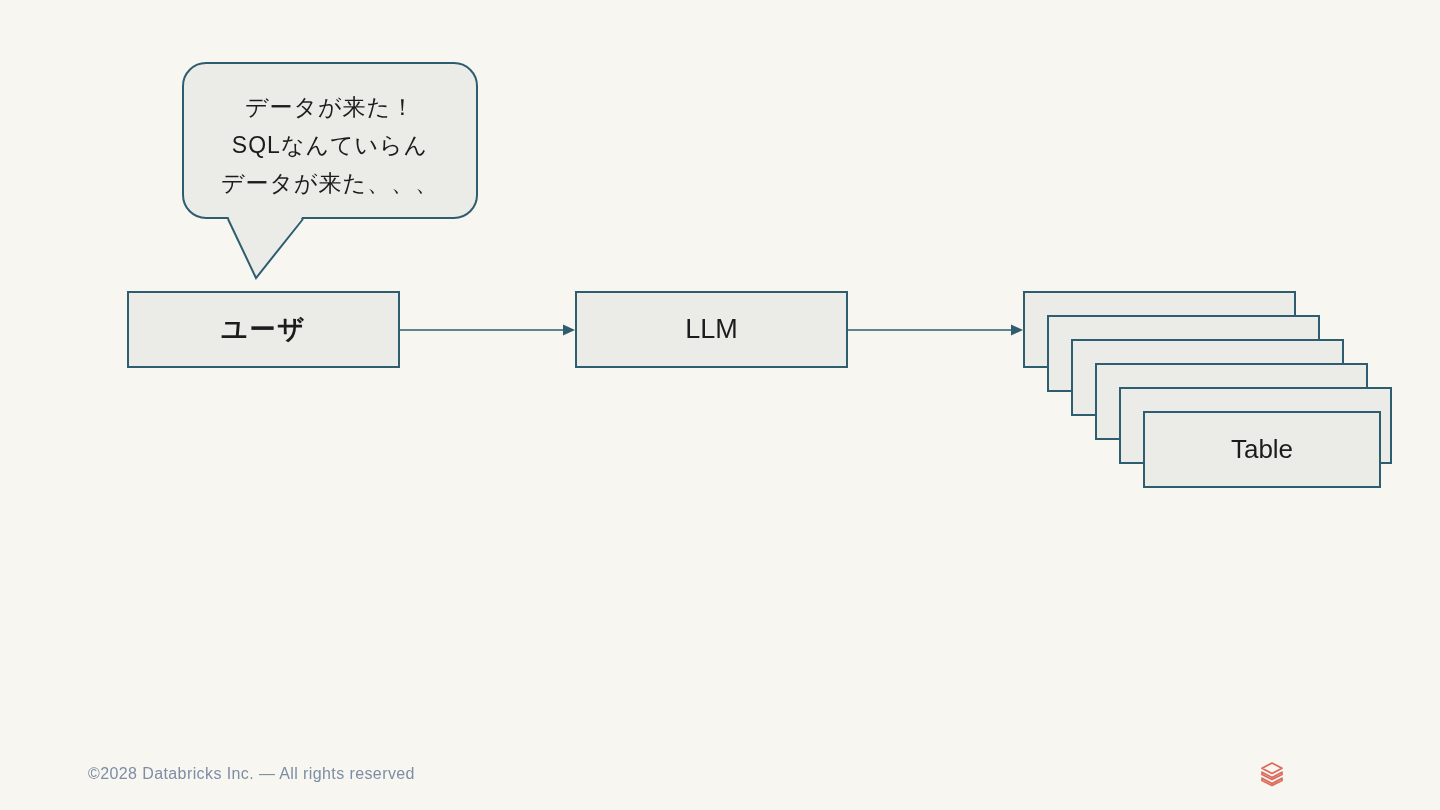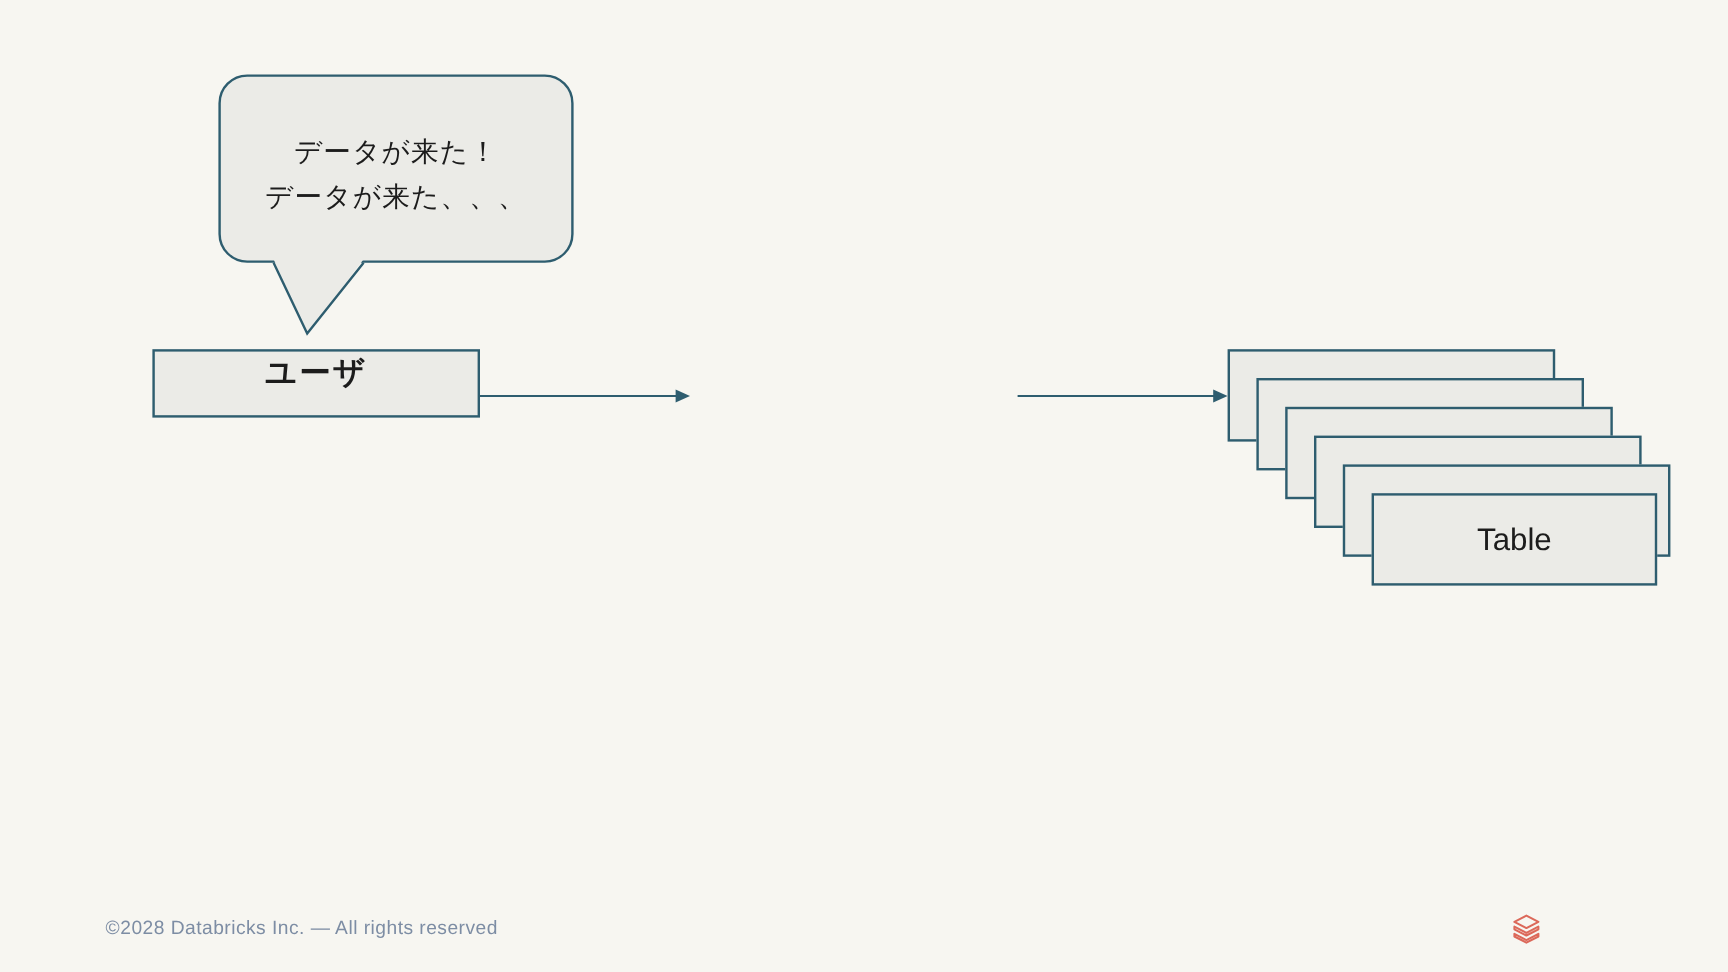--- a/index.html
+++ b/index.html
@@ -36,24 +36,24 @@
     text-align:center;letter-spacing:1px;white-space:nowrap;
   }
   .bubble-tail{
     position:absolute;left:220px;top:212px;width:100px;height:72px;
     z-index:3;pointer-events:none;
   }
   .bubble-tail .tail-fill{fill:var(--fill);}
   .bubble-tail .tail-stroke{fill:none;stroke:var(--border);stroke-width:2;}
   
   .node{
-    position:absolute;width:273px;height:57px;
+    position:absolute;width:273px;height:77px;
     background:var(--fill);
     border:2px solid var(--border);
-    display:flex;align-items:flex-start;justify-content:center;
+    display:flex;align-items:center;justify-content:center;
     color:var(--text);
   }
   .node-user{left:127px;top:291px;font-size:26px;font-weight:600;letter-spacing:2px;}
   .node-llm{left:575px;top:291px;font-size:27px;}
   .stack-layer{
     position:absolute;width:273px;height:77px;
     background:var(--fill);
     border:2px solid var(--border);
   }
   .node-table{
@@ -81,20 +81,21 @@
   }
   .logo path{fill:none;stroke:var(--logo);stroke-width:1.7;stroke-linejoin:round;}
 </style>
 </head>
 <body>
 
 <div class="slide">
 
   <div class="bubble">
     <div class="bubble-line">データが来た！</div>
+    <div class="bubble-line">SQLなんていらん</div>
     <div class="bubble-line">データが来た、、、</div>
   </div>
   <svg class="bubble-tail" viewBox="0 0 100 72">
     <polygon class="tail-fill" points="8,4 36,66 83,4"></polygon>
     <path class="tail-stroke" d="M8,7 L36,66 L83,7"></path>
   </svg>
 
   <svg class="arrows" viewBox="0 0 1440 810">
     <g>
       <line class="arrow-line" x1="400" y1="330" x2="564" y2="330"></line>
@@ -103,20 +104,23 @@
     <g>
       <line class="arrow-line" x1="848" y1="330" x2="1012" y2="330"></line>
       <polygon class="arrow-head" points="1011,324.5 1023,330 1011,335.5"></polygon>
     </g>
   </svg>
 
   <div class="node node-user">
     <span>ユーザ</span>
   </div>
 
+  <div class="node node-llm">
+    <span>LLM</span>
+  </div>
 
   <div class="stack-layer" style="left:1023px;top:291px;z-index:2"></div>
   <div class="stack-layer" style="left:1047px;top:315px;z-index:3"></div>
   <div class="stack-layer" style="left:1071px;top:339px;z-index:4"></div>
   <div class="stack-layer" style="left:1095px;top:363px;z-index:5"></div>
   <div class="stack-layer" style="left:1119px;top:387px;z-index:6"></div>
   <div class="node-table">
     <span>Table</span>
   </div>
 

